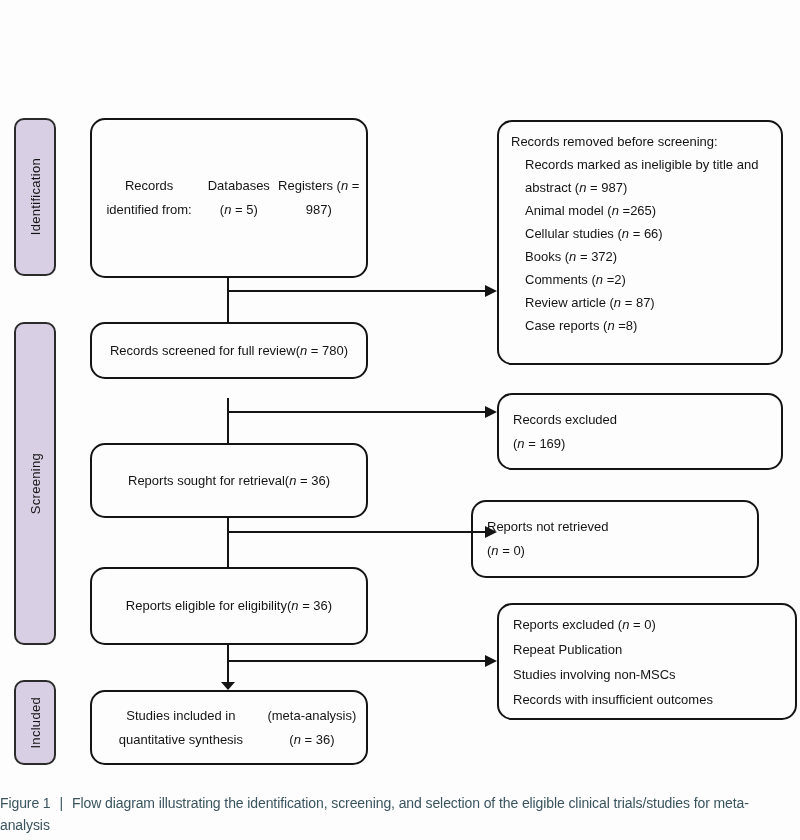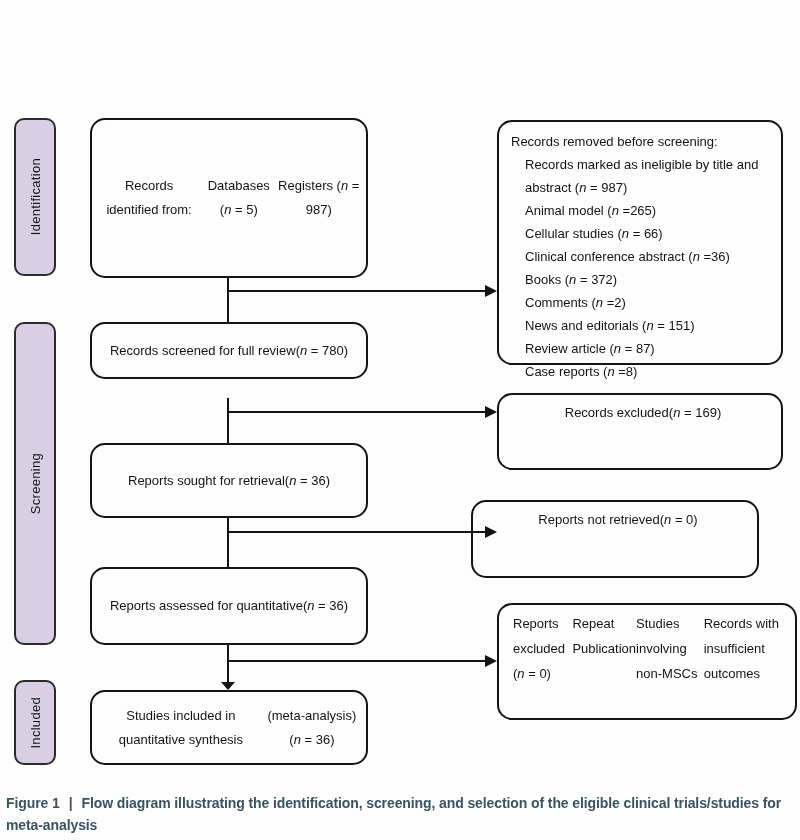--- a/index.html
+++ b/index.html
@@ -20,21 +20,21 @@
     border-radius:15px;
     background:var(--bg);
     font-size:13px;
     line-height:24px;
   }
   .center-box{
     display:flex;flex-direction:row;justify-content:center;align-items:center;
     text-align:center;padding:0 6px;
   }
   .left-box{
-    display:flex;flex-direction:row;justify-content:center;
+    display:flex;flex-direction:column;justify-content:center;
     text-align:left;padding:6px 8px 6px 14px;
   }
   .title-box{
     position:absolute;left:86px;top:14px;width:694px;height:72px;
     border:2px solid var(--ink);border-radius:16px;background:var(--bg);
     display:flex;align-items:center;justify-content:center;text-align:center;
     font-weight:bold;font-size:14px;line-height:25px;padding:0 70px;
   }
   .sidebar{
     position:absolute;left:14px;width:42px;
@@ -55,22 +55,22 @@
     border-left:12px solid var(--ink);
   }
   .darrow{
     position:absolute;left:221px;width:0;height:0;
     border-left:7px solid transparent;border-right:7px solid transparent;
     border-top:8px solid var(--ink);
   }
   .rbox-lines .sub{padding-left:14px;}
   #rbox-removed{padding:8px 8px 20px 12px;line-height:23px;font-size:13px;}
   .caption{
-    position:absolute;left:6px;top:792px;width:782px;
-    color:var(--caption_color);font-weight:bold;font-size:14px;line-height:22px;
+    position:absolute;left:0;top:792px;width:782px;
+    color:var(--caption_color);font-weight:normal;font-size:14px;line-height:22px;
     letter-spacing:-0.1px;
   }
   .caption .sep{margin:0 9px;}
 </style>
 </head>
 <body>
 
 <div id="stage">
 
 
@@ -94,38 +94,36 @@
     <div>Records screened for full review</div>
     <div>(<i>n</i> = 780)</div>
   </div>
 
   <div class="fbox center-box" style="left:90px;top:443px;width:278px;height:75px;">
     <div>Reports sought for retrieval</div>
     <div>(<i>n</i> = 36)</div>
   </div>
 
   <div class="fbox center-box" style="left:90px;top:567px;width:278px;height:78px;">
-    <div>Reports assessed for quantitative</div>
+    <div>Reports eligible for eligibility</div>
     <div>(<i>n</i> = 36)</div>
   </div>
 
   <div class="fbox center-box" style="left:90px;top:690px;width:278px;height:75px;">
     <div>Studies included in quantitative synthesis</div>
     <div>(meta-analysis) (<i>n</i> = 36)</div>
   </div>
 
   <div class="fbox rbox-lines" id="rbox-removed" style="left:497px;top:120px;width:286px;height:245px;">
     <div>Records removed before screening:</div>
     <div class="sub">Records marked as ineligible by title and abstract (<i>n</i> = 987)</div>
     <div class="sub">Animal model (<i>n</i> =265)</div>
     <div class="sub">Cellular studies (<i>n</i> = 66)</div>
-    <div class="sub">Clinical conference abstract (<i>n</i> =36)</div>
     <div class="sub">Books (<i>n</i> = 372)</div>
     <div class="sub">Comments (<i>n</i> =2)</div>
-    <div class="sub">News and editorials (<i>n</i> = 151)</div>
     <div class="sub">Review article (<i>n</i> = 87)</div>
     <div class="sub">Case reports (<i>n</i> =8)</div>
   </div>
 
   <div class="fbox left-box" style="left:497px;top:393px;width:286px;height:77px;">
     <div>Records excluded</div>
     <div>(<i>n</i> = 169)</div>
   </div>
 
   <div class="fbox left-box" style="left:471px;top:500px;width:288px;height:78px;">

